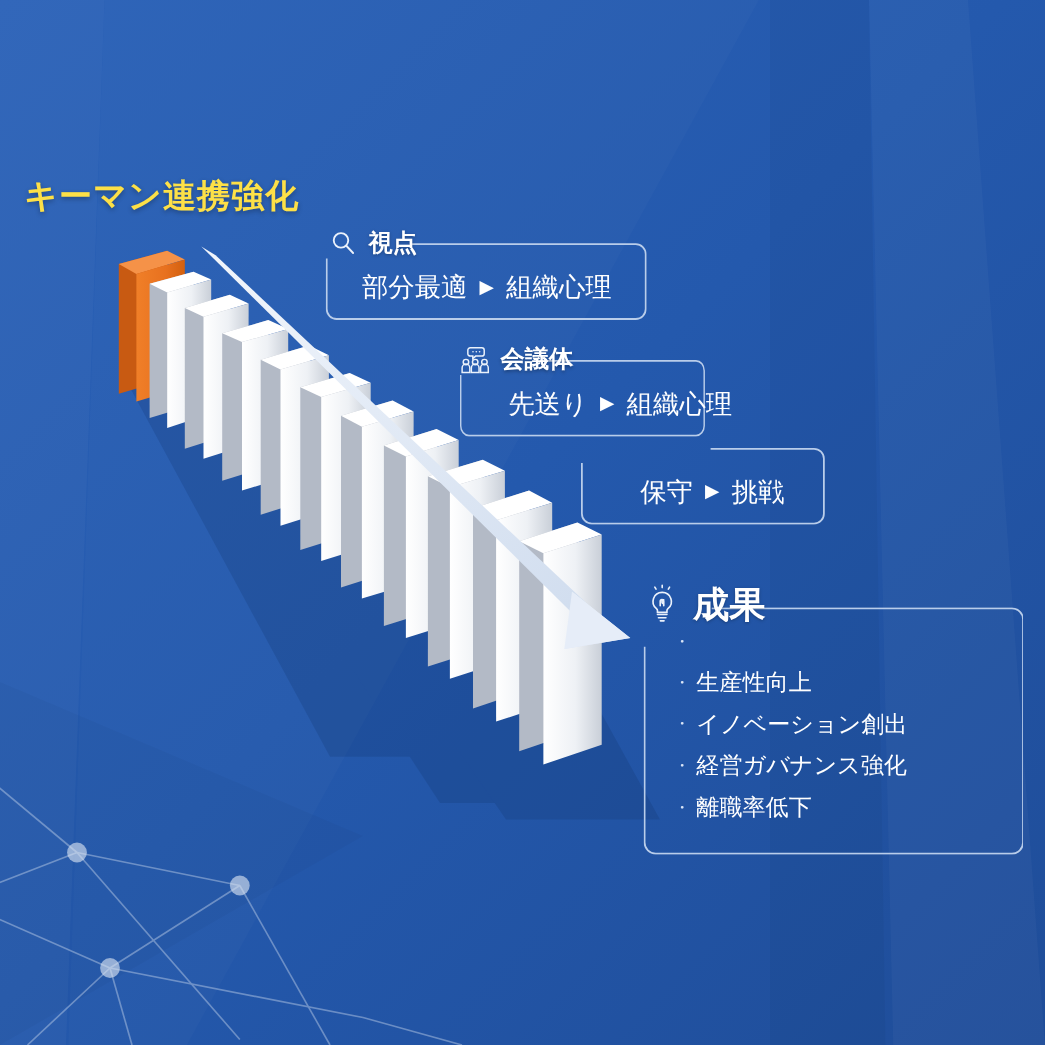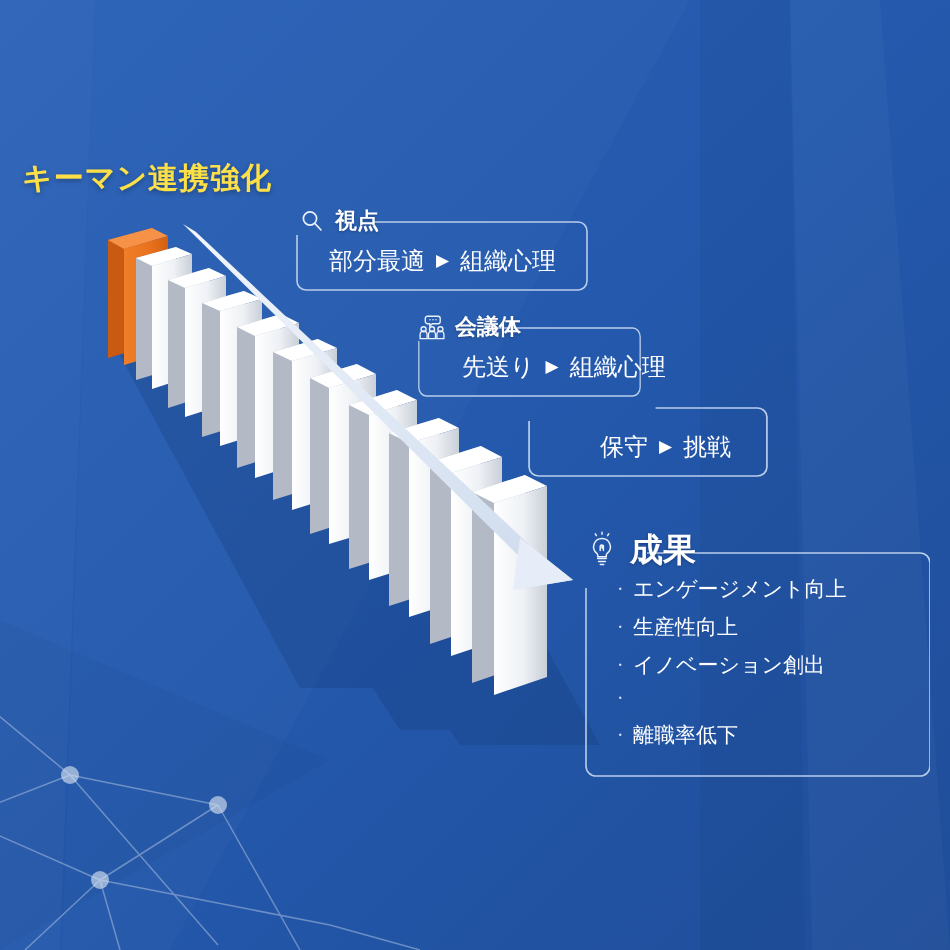--- a/index.html
+++ b/index.html
@@ -54,21 +54,21 @@
   #co-shiten{left:296px;top:206px;}
   #co-shiten .hdr{padding-left:2px;}
   #co-shiten .boxwrap{width:292px;height:70px;margin-top:-15px;}
   #co-shiten .body{padding:24px 0 0 33px;}
 
   #co-kaigi{left:418px;top:312px;}
   #co-kaigi .boxwrap{width:223px;height:70px;margin-top:-15px;}
   #co-kaigi .body{padding:24px 0 0 44px;}
 
   #co-soshiki{left:528px;top:422px;}
-  #co-soshiki .boxwrap{width:222px;height:70px;margin-top:-15px;padding-left:18px;}
+  #co-soshiki .boxwrap{width:222px;height:70px;margin-top:-15px;}
   #co-soshiki .body{padding:24px 0 0 54px;}
 
   #co-seika{left:585px;top:530px;}
   #co-seika .hdr .ic{width:34px;height:38px;flex:0 0 34px;}
   #co-seika .hdr .ic svg{width:34px;height:38px;}
   #co-seika .hdr{height:40px;gap:11px;}
   #co-seika .hdr .ttl{font-size:33px;}
   #co-seika .boxwrap{width:345px;height:225px;margin-top:-18px;}
   #co-seika ul.items{
     position:relative;z-index:2;margin:0;padding:26px 0 0 22px;
@@ -319,32 +319,32 @@
       </span>
       <span class="ttl">成果</span>
     </div>
     <div class="boxwrap">
       <svg class="bx" viewBox="0 0 345 225" preserveAspectRatio="none">
         <path d="M62,1 H335 a10,10 0 0 1 10,10 V214 a10,10 0 0 1 -10,10 H11 a10,10 0 0 1 -10,-10 V36" fill="none" stroke="#b9cdea" stroke-width="1.6"></path>
       </svg>
       <ul class="items">
         <li>
           <span class="bullet">・</span>
-          <span>エンゲージメント向上</span>
         </li>
         <li>
           <span class="bullet">・</span>
           <span>生産性向上</span>
         </li>
         <li>
           <span class="bullet">・</span>
           <span>イノベーション創出</span>
         </li>
         <li>
           <span class="bullet">・</span>
+          <span>経営ガバナンス強化</span>
         </li>
         <li>
           <span class="bullet">・</span>
           <span>離職率低下</span>
         </li>
       </ul>
     </div>
   </div>
 
 </div>

